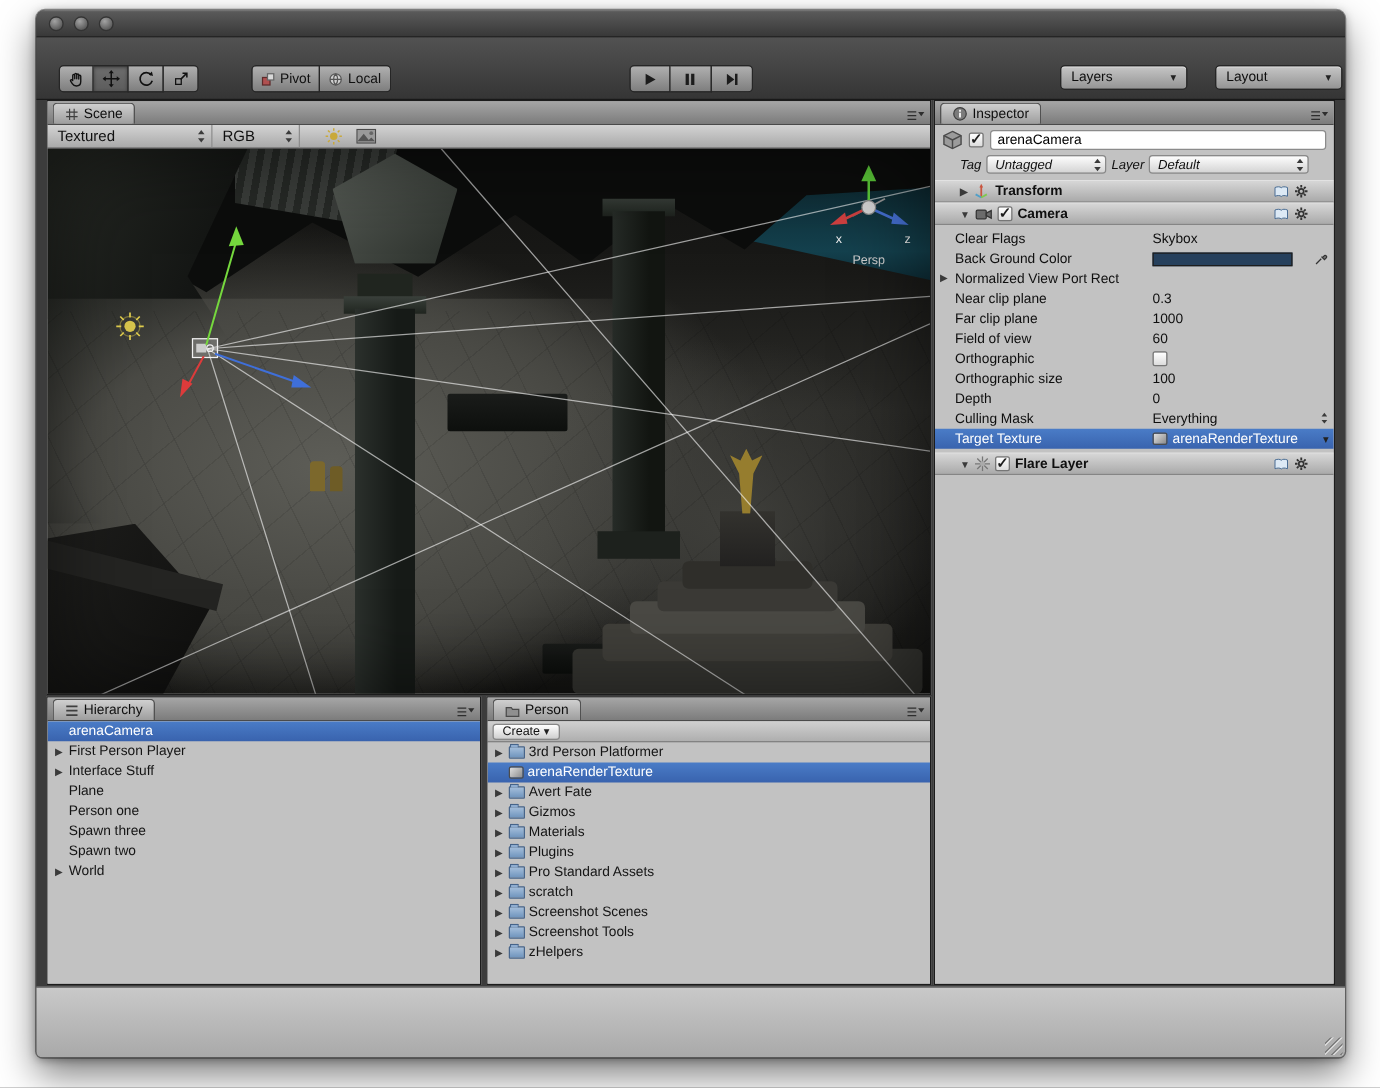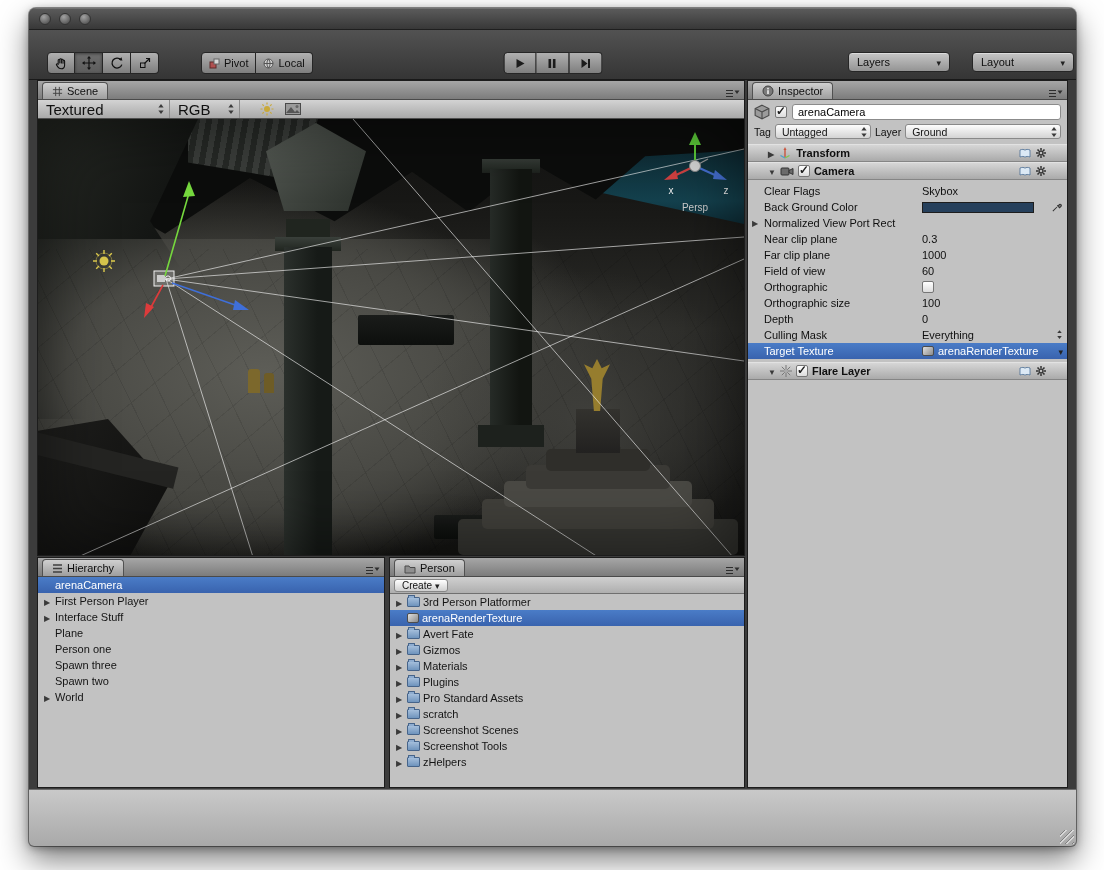--- a/index.html
+++ b/index.html
@@ -32,37 +32,37 @@
   .panel{position:absolute;border:1px solid #1c1c1c;background:#c2c2c2;overflow:hidden;}
   .tabbar{position:relative;height:19px;background:linear-gradient(#a6a6a6,#7c7c7c);border-bottom:1px solid #4a4a4a;
     display:flex;align-items:flex-end;}
   .tab{height:17px;margin-left:4px;padding:0 9px;display:flex;align-items:center;gap:4px;
     background:linear-gradient(#d0d0d0,#9e9e9e);border:1px solid #515151;border-bottom:none;border-radius:4px 4px 0 0;
     font-size:11px;color:#0e0e0e;}
   .panel-menu{position:absolute;right:4px;top:4px;}
 
   
   .scene-toolbar{position:absolute;top:19px;left:0;right:0;height:19px;background:linear-gradient(#d3d3d3,#a9a9a9);
-    border-bottom:1px solid #4e4e4e;display:flex;align-items:stretch;font-size:15px;color:#101010;}
+    border-bottom:1px solid #4e4e4e;display:flex;align-items:stretch;font-size:12px;color:#101010;}
   .seg{display:flex;align-items:center;justify-content:space-between;padding:0 4px 0 8px;border-right:1px solid #8d8d8d;}
   .seg-icon{display:flex;align-items:center;justify-content:center;width:26px;border-right:none;padding:0;}
   .viewport{position:absolute;top:38px;left:0;right:0;bottom:0;overflow:hidden;
     background:
       radial-gradient(ellipse 430px 270px at 27% 60%,#555550 0%,#44443f 40%,rgba(30,30,28,0) 74%),
       linear-gradient(180deg,#131312 0%,#191917 22%,#2b2b28 48%,#222220 76%,#141412 100%);}
   .viewport::after{content:"";position:absolute;inset:0;box-shadow:inset 0 0 70px rgba(0,0,0,.55);pointer-events:none;}
   .va{position:absolute;}
   .overlay{position:absolute;inset:0;pointer-events:none;}
 
   
   .insp-body{position:absolute;top:19px;left:0;right:0;bottom:0;background:#c2c2c2;font-size:11px;color:#0f0f0f;}
   .insp-header{display:flex;align-items:center;gap:5px;padding:4px 6px 2px;}
   .name-field{flex:1;height:16px;border:1px solid #8b8b8b;border-radius:3px;background:#fff;
     font:11px "Liberation Sans",sans-serif;padding:0 5px;color:#000;}
-  .tagrow{display:flex;align-items:center;gap:4px;padding:2px 6px 5px;font-size:10.5px;}
+  .tagrow{display:flex;align-items:center;gap:4px;padding:2px 20px 5px;font-size:10.5px;font-style:italic;}
   .popup{display:flex;align-items:center;justify-content:space-between;gap:4px;height:15px;padding:0 2px 0 6px;
     background:linear-gradient(#fdfdfd,#d4d4d4);border:1px solid #898989;border-radius:3px;font-size:10.5px;color:#111;}
   .comp-header{height:18px;display:flex;align-items:center;gap:4px;padding:0 20px;
     background:linear-gradient(#d6d6d6,#aaaaaa);border-top:1px solid #e2e2e2;border-bottom:1px solid #858585;
     font-weight:bold;font-size:11px;}
   .comp-header .spacer{flex:1;}
   .fold-closed::before{content:"▶";font-size:8px;color:#3a3a3a;}
   .fold-open::before{content:"▼";font-size:8px;color:#3a3a3a;}
   .irow{position:relative;height:16px;display:flex;align-items:center;padding-left:16px;}
   .ivalue{position:absolute;left:174px;right:6px;display:flex;align-items:center;gap:4px;}
@@ -355,21 +355,21 @@
         <span>Tag</span>
         <div class="popup" style="width:96px">
           <span>Untagged</span>
           <svg width="8" height="12" viewBox="0 0 8 12">
               <path d="M4 1 6.6 4.4H1.4z" fill="#3a3a3a"></path>
               <path d="M4 11 1.4 7.6h5.2z" fill="#3a3a3a"></path>
             </svg>
         </div>
         <span>Layer</span>
         <div class="popup" style="flex:1">
-          <span>Ground</span>
+          <span>Default</span>
           <svg width="8" height="12" viewBox="0 0 8 12">
               <path d="M4 1 6.6 4.4H1.4z" fill="#3a3a3a"></path>
               <path d="M4 11 1.4 7.6h5.2z" fill="#3a3a3a"></path>
             </svg>
         </div>
       </div>
 
       <div class="comp-header">
         <span class="fold-closed"></span>
         <svg width="14" height="14" viewBox="0 0 14 14">

